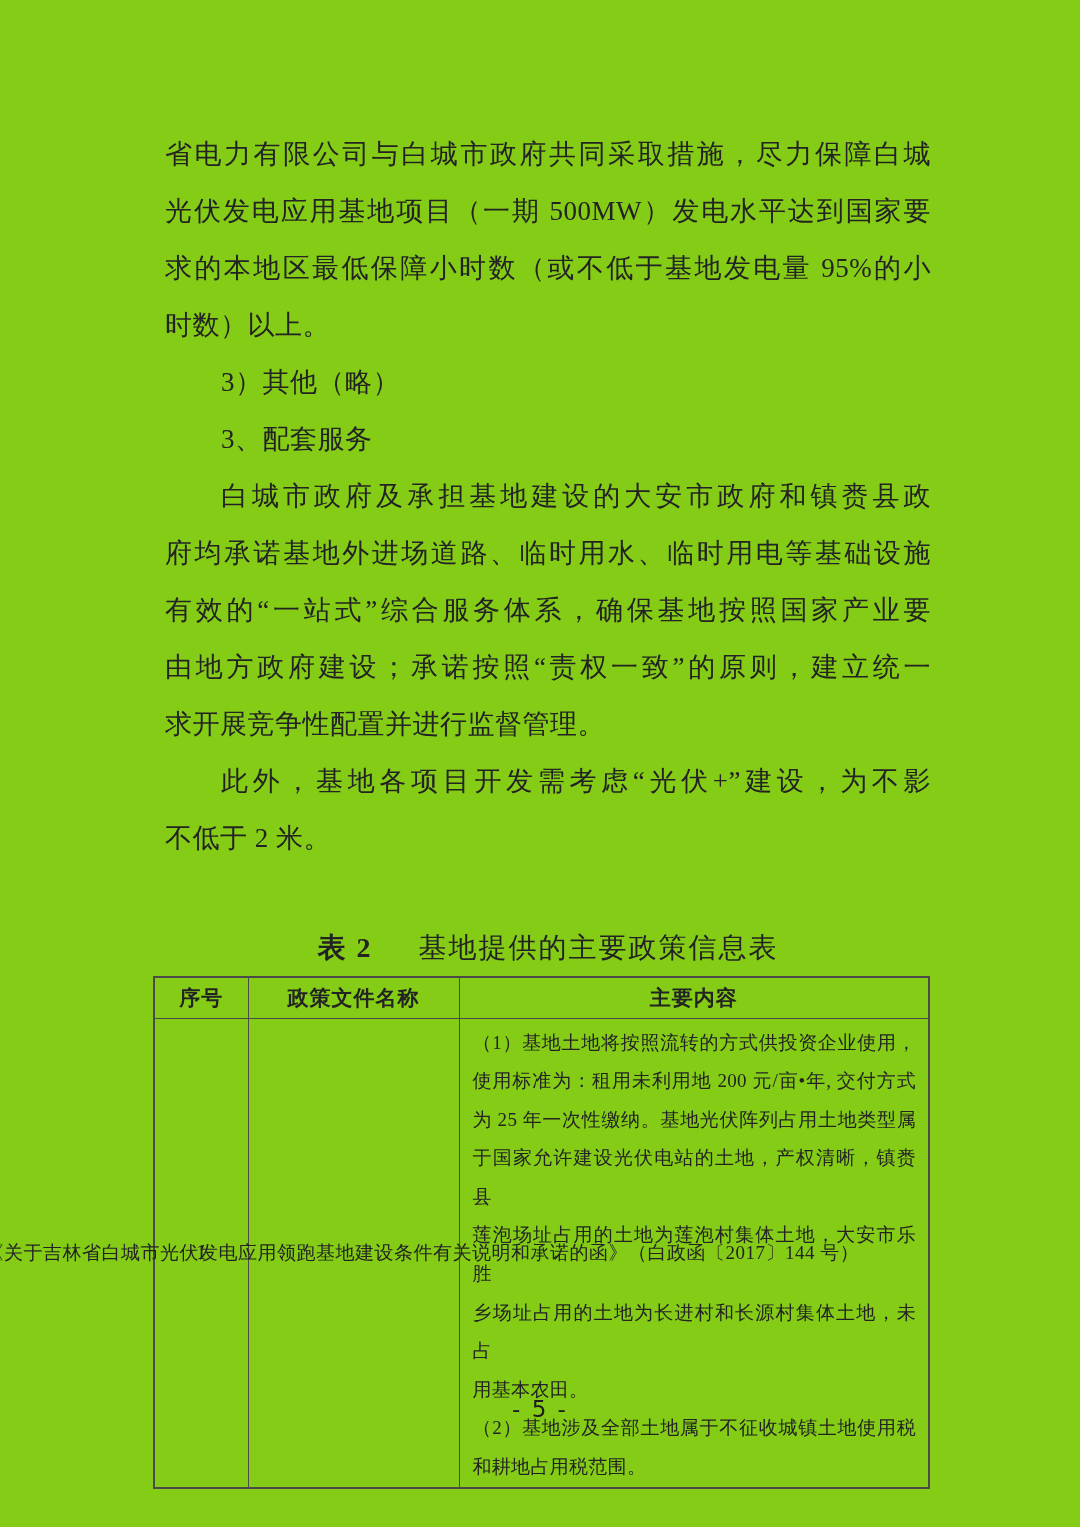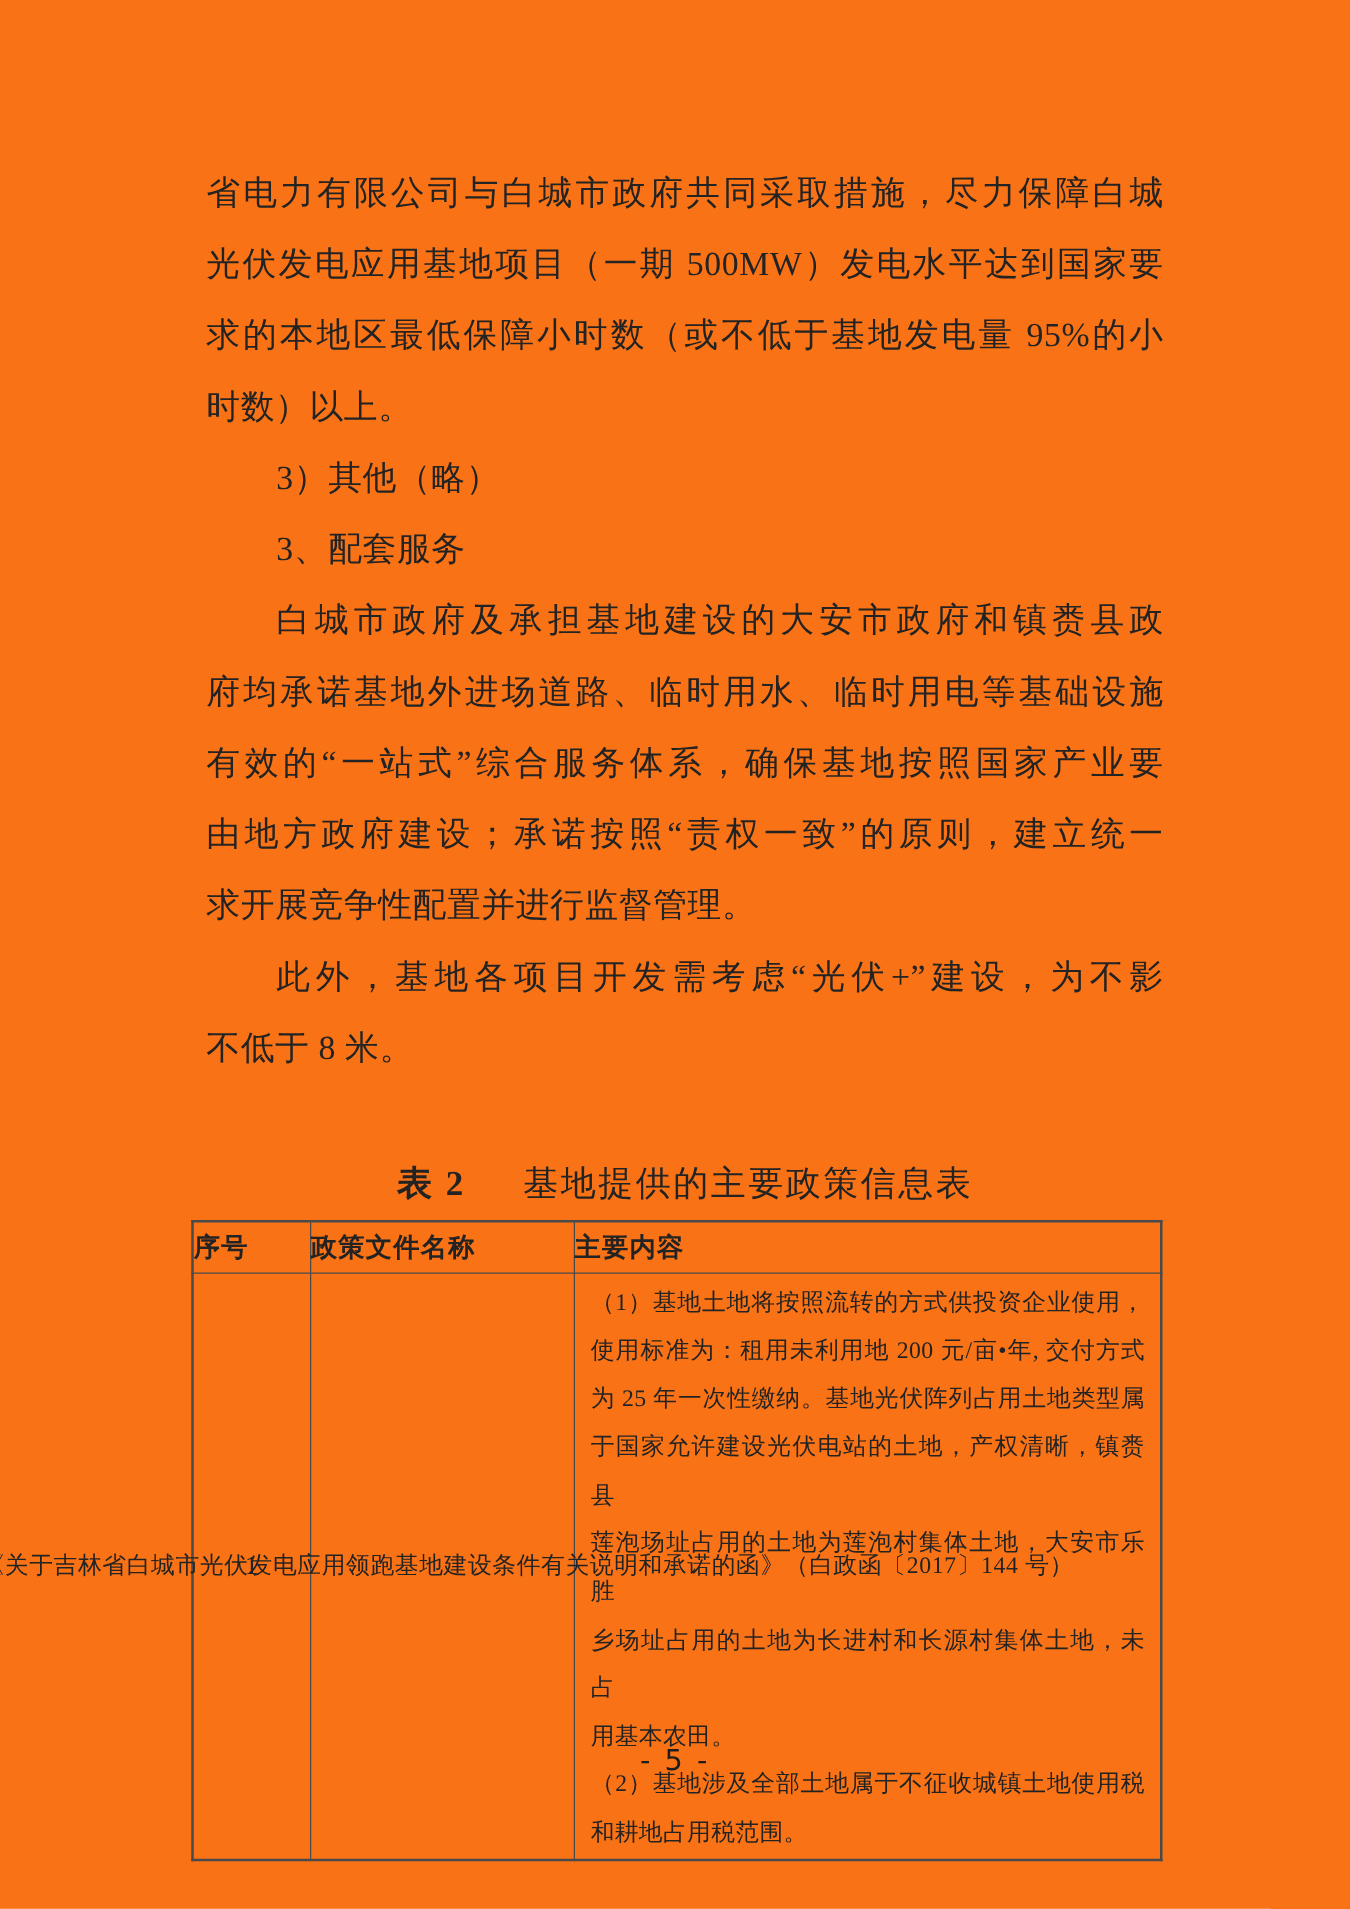--- a/index.html
+++ b/index.html
@@ -6,21 +6,21 @@
   body {
     width: 1080px; height: 1527px;
     background: #ffffff;
     overflow: hidden;
     font-family: "Liberation Serif", "DejaVu Serif", serif;
     color: #232323;
   }
   .page {
     position: relative;
     width: 1080px; height: 1527px;
-    background: #f97316;
+    background: #84cc16;
   }
 
   
   .textblock {
     position: absolute;
     left: 165px; top: 126px;
     width: 766px;
   }
   .ln {
     height: 57px;
@@ -61,21 +61,21 @@
     padding: 0;
     vertical-align: middle;
   }
   col.c1 { width: 94px; }
   col.c2 { width: 211px; }
   col.c3 { width: 470px; }
   tr.hdr { height: 41px; }
   tr.hdr th {
     font-size: 21px;
     font-weight: bold;
-    text-align: left;
+    text-align: center;
     letter-spacing: 1px;
   }
   tr.data { height: 351px; }
   td.no-cell {
     text-align: center;
     font-size: 21px;
   }
   td.policy-cell { vertical-align: middle; }
   .policy-lines {
     display: flex;
@@ -126,21 +126,21 @@
     <div class="ln left ind">3）其他（略）</div>
     <div class="ln left ind">3、配套服务</div>
 
     <div class="ln j ind">白城市政府及承担基地建设的大安市政府和镇赉县政</div>
     <div class="ln j">府均承诺基地外进场道路、临时用水、临时用电等基础设施</div>
     <div class="ln j">有效的“一站式”综合服务体系，确保基地按照国家产业要</div>
     <div class="ln j">由地方政府建设；承诺按照“责权一致”的原则，建立统一</div>
     <div class="ln left">求开展竞争性配置并进行监督管理。</div>
 
     <div class="ln j ind">此外，基地各项目开发需考虑“光伏+”建设，为不影</div>
-    <div class="ln left">不低于 8 米。</div>
+    <div class="ln left">不低于 2 米。</div>
   </div>
 
   <div class="caption">
     <span class="cap-label">表 2</span><span class="cap-title">基地提供的主要政策信息表</span>
   </div>
 
   <table class="policy">
     <colgroup>
         <col class="c1">
         <col class="c2">

